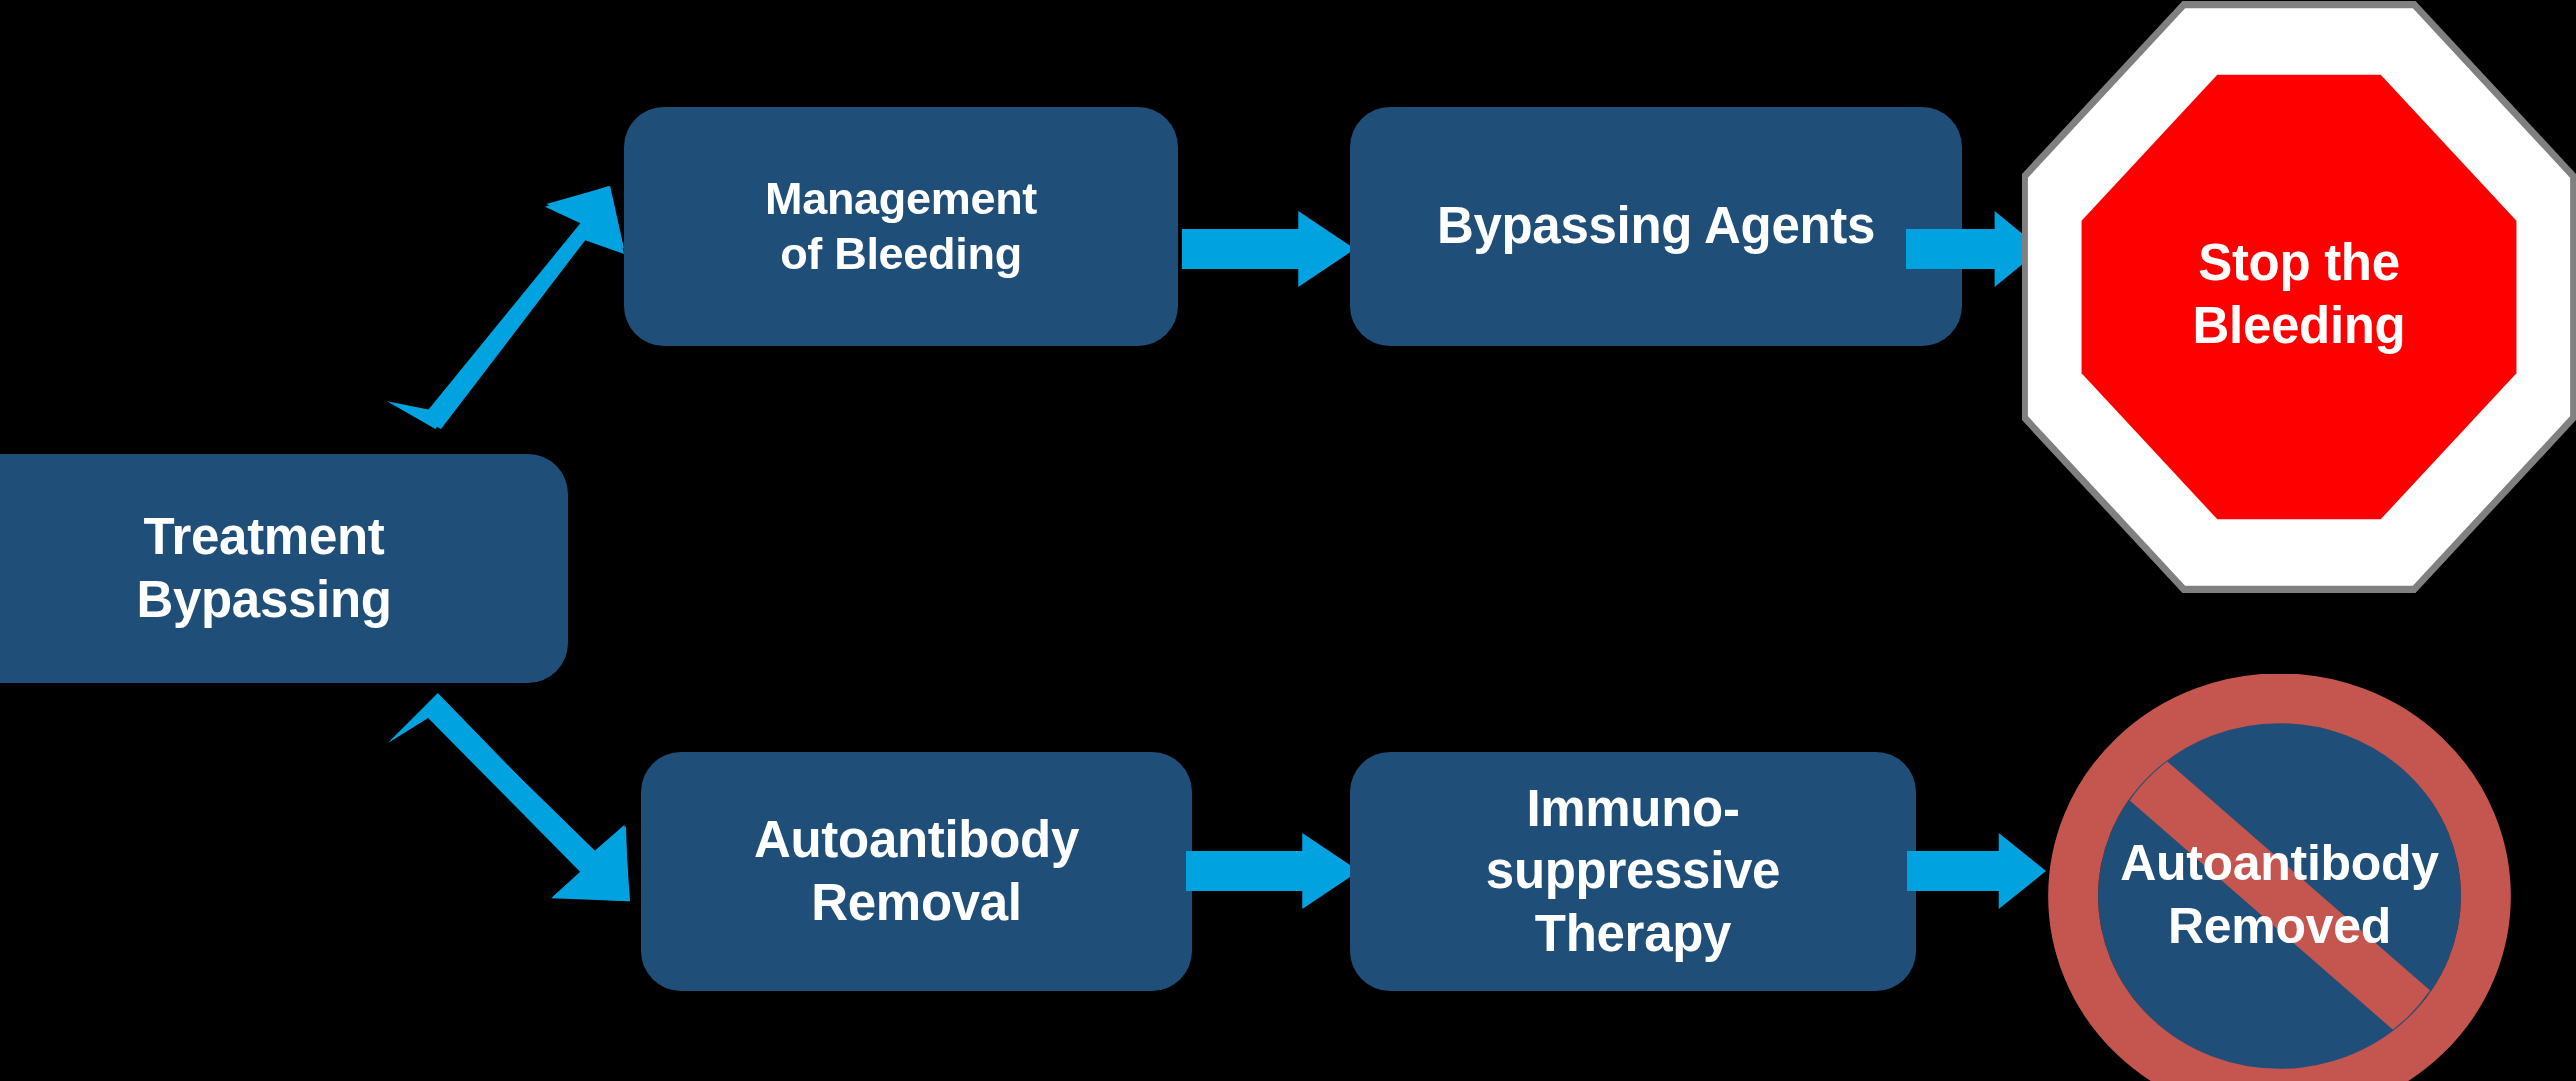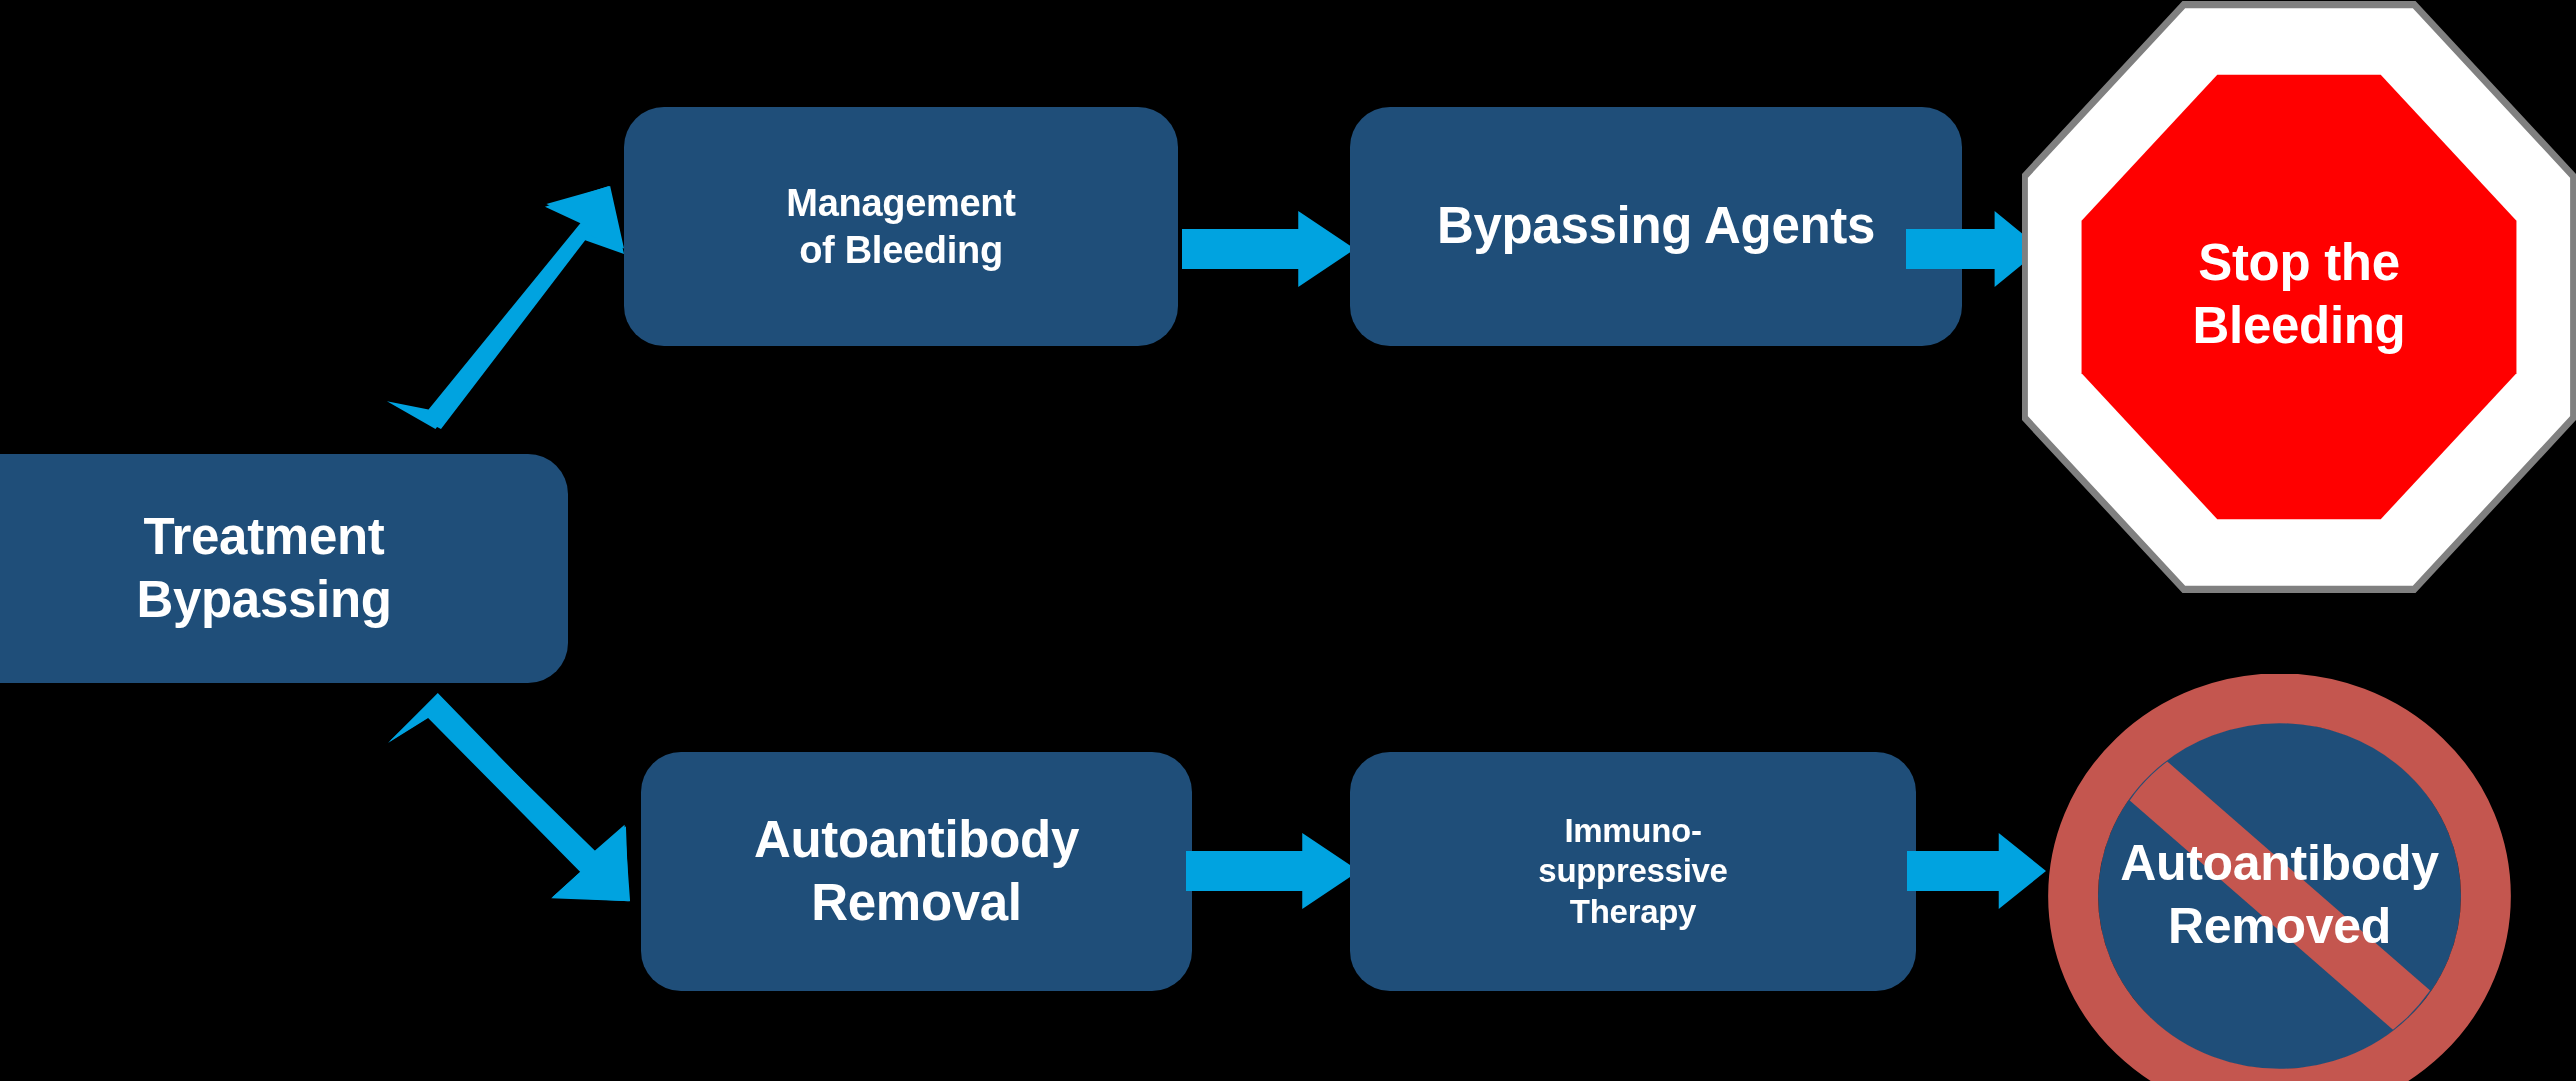--- a/index.html
+++ b/index.html
@@ -102,21 +102,21 @@
     </svg>
   </div>
 
   <div class="arrow-diag" style="left:388px; top:693px; width:249px; height:222px;">
     <svg viewBox="0 0 360 320" preserveAspectRatio="none" aria-hidden="true">
       <polygon points="0,72 72,0 296,230 342,190 350,300 236,296 278,258 58,36" fill="#00A3E0"></polygon>
       <polygon points="2,70 70,4 300,228 344,192 348,300 238,294 280,256 60,34" fill="#00A3E0"></polygon>
     </svg>
   </div>
 
-  <div class="node" style="left:624px; top:107px; width:554px; height:239px; font-size:38px;">
+  <div class="node" style="left:624px; top:107px; width:554px; height:239px; font-size:45px;">
     <span>Management
 of Bleeding</span>
   </div>
 
   <div class="arrow-right" style="left:1182px; top:211px; width:173px; height:76px;">
     <svg viewBox="0 0 250 110" preserveAspectRatio="none" aria-hidden="true">
       <polygon points="0,26 168,26 168,0 250,55 168,110 168,84 0,84" fill="#00A3E0"></polygon>
     </svg>
   </div>
 
@@ -145,21 +145,21 @@
     <span>Autoantibody
 Removal</span>
   </div>
 
   <div class="arrow-right" style="left:1186px; top:833px; width:173px; height:76px;">
     <svg viewBox="0 0 250 110" preserveAspectRatio="none" aria-hidden="true">
       <polygon points="0,26 168,26 168,0 250,55 168,110 168,84 0,84" fill="#00A3E0"></polygon>
     </svg>
   </div>
 
-  <div class="node" style="left:1350px; top:752px; width:566px; height:239px; font-size:33px;">
+  <div class="node" style="left:1350px; top:752px; width:566px; height:239px; font-size:51px;">
     <span>Immuno-
 suppressive
 Therapy</span>
   </div>
 
   <div class="arrow-right" style="left:1907px; top:833px; width:139px; height:76px;">
     <svg viewBox="0 0 200 110" preserveAspectRatio="none" aria-hidden="true">
       <polygon points="0,26 132,26 132,0 200,55 132,110 132,84 0,84" fill="#00A3E0"></polygon>
     </svg>
   </div>

